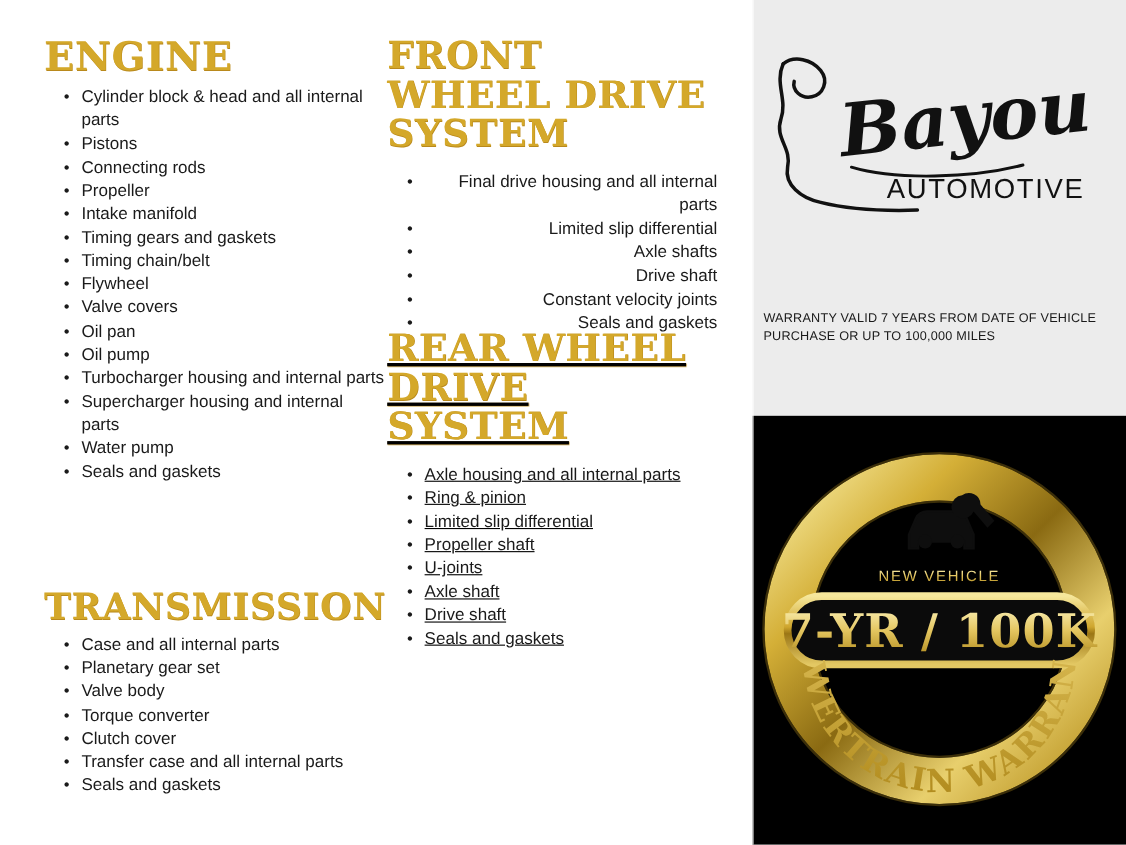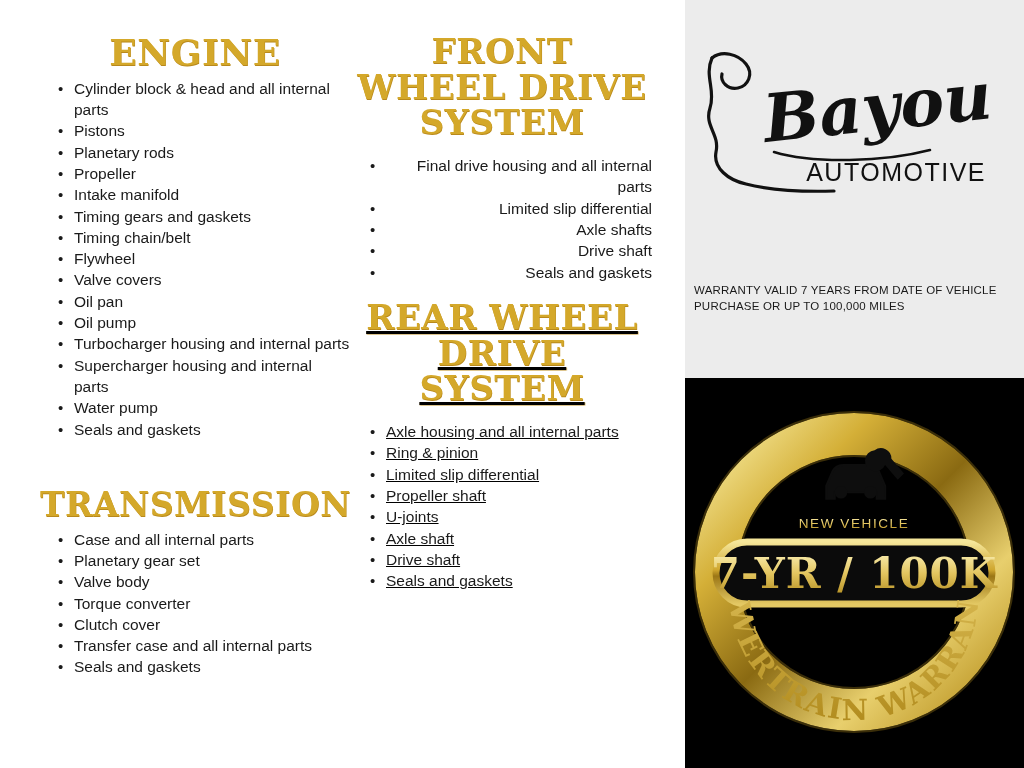--- a/index.html
+++ b/index.html
@@ -32,21 +32,21 @@
 
   .sec-title {
     font-family: "DejaVu Serif", serif;
     font-weight: bold;
     color: #d4a82a;
     letter-spacing: 0.5px;
     line-height: 1.05;
     text-shadow: 0.5px 0.5px 0 #b9891c;
     margin: 0;
   }
-  .sec-title.center { text-align: center; }
+  .sec-title.center { }
 
   ul.items {
     margin: 6px 0 0 0;
     padding-left: 34px;
     list-style: none;
   }
   ul.items li {
     position: relative;
     font-size: 15.5px;
     line-height: 21.3px;
@@ -123,38 +123,38 @@
 
   <div class="content">
 
     <div class="col col-1">
 
       <div style="position:absolute; left:0; top:34px; width:310px;">
         <div class="sec-title center" style="font-size:36px;">ENGINE</div>
         <ul class="items">
           <li>Cylinder block &amp; head and all internal parts</li>
           <li>Pistons</li>
-          <li>Planetary rods</li>
+          <li>Connecting rods</li>
           <li>Propeller</li>
           <li>Intake manifold</li>
           <li>Timing gears and gaskets</li>
           <li>Timing chain/belt</li>
           <li>Flywheel</li>
           <li>Valve covers</li>
           <li>Oil pan</li>
           <li>Oil pump</li>
           <li>Turbocharger housing and internal parts</li>
           <li>Supercharger housing and internal parts</li>
           <li>Water pump</li>
           <li>Seals and gaskets</li>
         </ul>
       </div>
 
       <div style="position:absolute; left:0; top:488px; width:310px;">
-        <div class="sec-title center" style="font-size:33px;">TRANSMISSION</div>
+        <div class="sec-title center" style="font-size:33px;margin-top:47px;">TRANSMISSION</div>
         <ul class="items">
           <li>Case and all internal parts</li>
           <li>Planetary gear set</li>
           <li>Valve body</li>
           <li>Torque converter</li>
           <li>Clutch cover</li>
           <li>Transfer case and all internal parts</li>
           <li>Seals and gaskets</li>
         </ul>
       </div>
@@ -163,20 +163,21 @@
 
     <div class="col col-2">
 
       <div style="position:absolute; left:0; top:34px; width:300px;">
         <div class="sec-title center" style="font-size:34px;">FRONT WHEEL DRIVE SYSTEM</div>
         <ul class="items" style="margin-top:14px;text-align:right;">
           <li>Final drive housing and all internal parts</li>
           <li>Limited slip differential</li>
           <li>Axle shafts</li>
           <li>Drive shaft</li>
+          <li>Constant velocity joints</li>
           <li>Seals and gaskets</li>
         </ul>
       </div>
 
       <div style="position:absolute; left:0; top:300px; width:300px;text-decoration:underline;">
         <div class="sec-title center" style="font-size:34px;">REAR WHEEL DRIVE SYSTEM</div>
         <ul class="items" style="margin-top:14px;">
           <li>Axle housing and all internal parts</li>
           <li>Ring &amp; pinion</li>
           <li>Limited slip differential</li>

